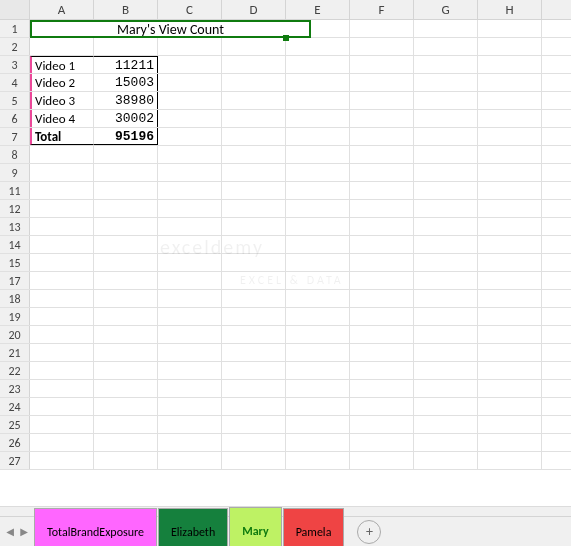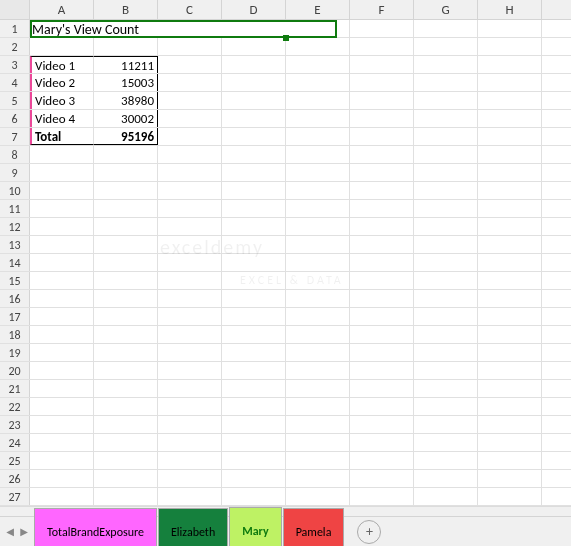--- a/index.html
+++ b/index.html
@@ -60,31 +60,31 @@
   padding: 0 3px;
   line-height: 18px;
   font-size: 13px;
   overflow: visible;
   white-space: nowrap;
 }
 .merged-title {
   position: absolute;
   left: 30px;
   top: 20px;
-  width: 307px;
+  width: 281px;
   height: 18px;
   border: 2px solid #0f7b0f;
   background: #fff;
-  text-align: left;
+  text-align: center;
   line-height: 16px;
   font-size: 14px;
   z-index: 5;
 }
 .data-border-l { border-left: 2px solid #ec4899; }
-.data-border-r { border-right: 1px solid #000 !important; }
+.data-border-r { border-right: 1px solid #000 !important; font-family: Liberation Mono, monospace; }
 .data-border-t { border-top: 1px solid #000; }
 .data-border-b { border-bottom: 1px solid #000; }
 .num { text-align: right; }
 .bold { font-weight: bold; }
 .fill-handle {
   position: absolute;
   left: 283px;
   top: 35px;
   width: 6px;
   height: 6px;
@@ -287,31 +287,20 @@
         <div class="cell col-A"></div>
         <div class="cell col-B"></div>
         <div class="cell col-C"></div>
         <div class="cell col-D"></div>
         <div class="cell col-E"></div>
         <div class="cell col-F"></div>
         <div class="cell col-G"></div>
         <div class="cell col-H"></div>
       </div>
       <div class="row">
-        <div class="row-h">10</div>
-        <div class="cell col-A"></div>
-        <div class="cell col-B"></div>
-        <div class="cell col-C"></div>
-        <div class="cell col-D"></div>
-        <div class="cell col-E"></div>
-        <div class="cell col-F"></div>
-        <div class="cell col-G"></div>
-        <div class="cell col-H"></div>
-      </div>
-      <div class="row">
         <div class="row-h">11</div>
         <div class="cell col-A"></div>
         <div class="cell col-B"></div>
         <div class="cell col-C"></div>
         <div class="cell col-D"></div>
         <div class="cell col-E"></div>
         <div class="cell col-F"></div>
         <div class="cell col-G"></div>
         <div class="cell col-H"></div>
       </div>
@@ -343,31 +332,20 @@
         <div class="cell col-B"></div>
         <div class="cell col-C"></div>
         <div class="cell col-D"></div>
         <div class="cell col-E"></div>
         <div class="cell col-F"></div>
         <div class="cell col-G"></div>
         <div class="cell col-H"></div>
       </div>
       <div class="row">
         <div class="row-h">15</div>
-        <div class="cell col-A"></div>
-        <div class="cell col-B"></div>
-        <div class="cell col-C"></div>
-        <div class="cell col-D"></div>
-        <div class="cell col-E"></div>
-        <div class="cell col-F"></div>
-        <div class="cell col-G"></div>
-        <div class="cell col-H"></div>
-      </div>
-      <div class="row">
-        <div class="row-h">16</div>
         <div class="cell col-A"></div>
         <div class="cell col-B"></div>
         <div class="cell col-C"></div>
         <div class="cell col-D"></div>
         <div class="cell col-E"></div>
         <div class="cell col-F"></div>
         <div class="cell col-G"></div>
         <div class="cell col-H"></div>
       </div>
       <div class="row">

